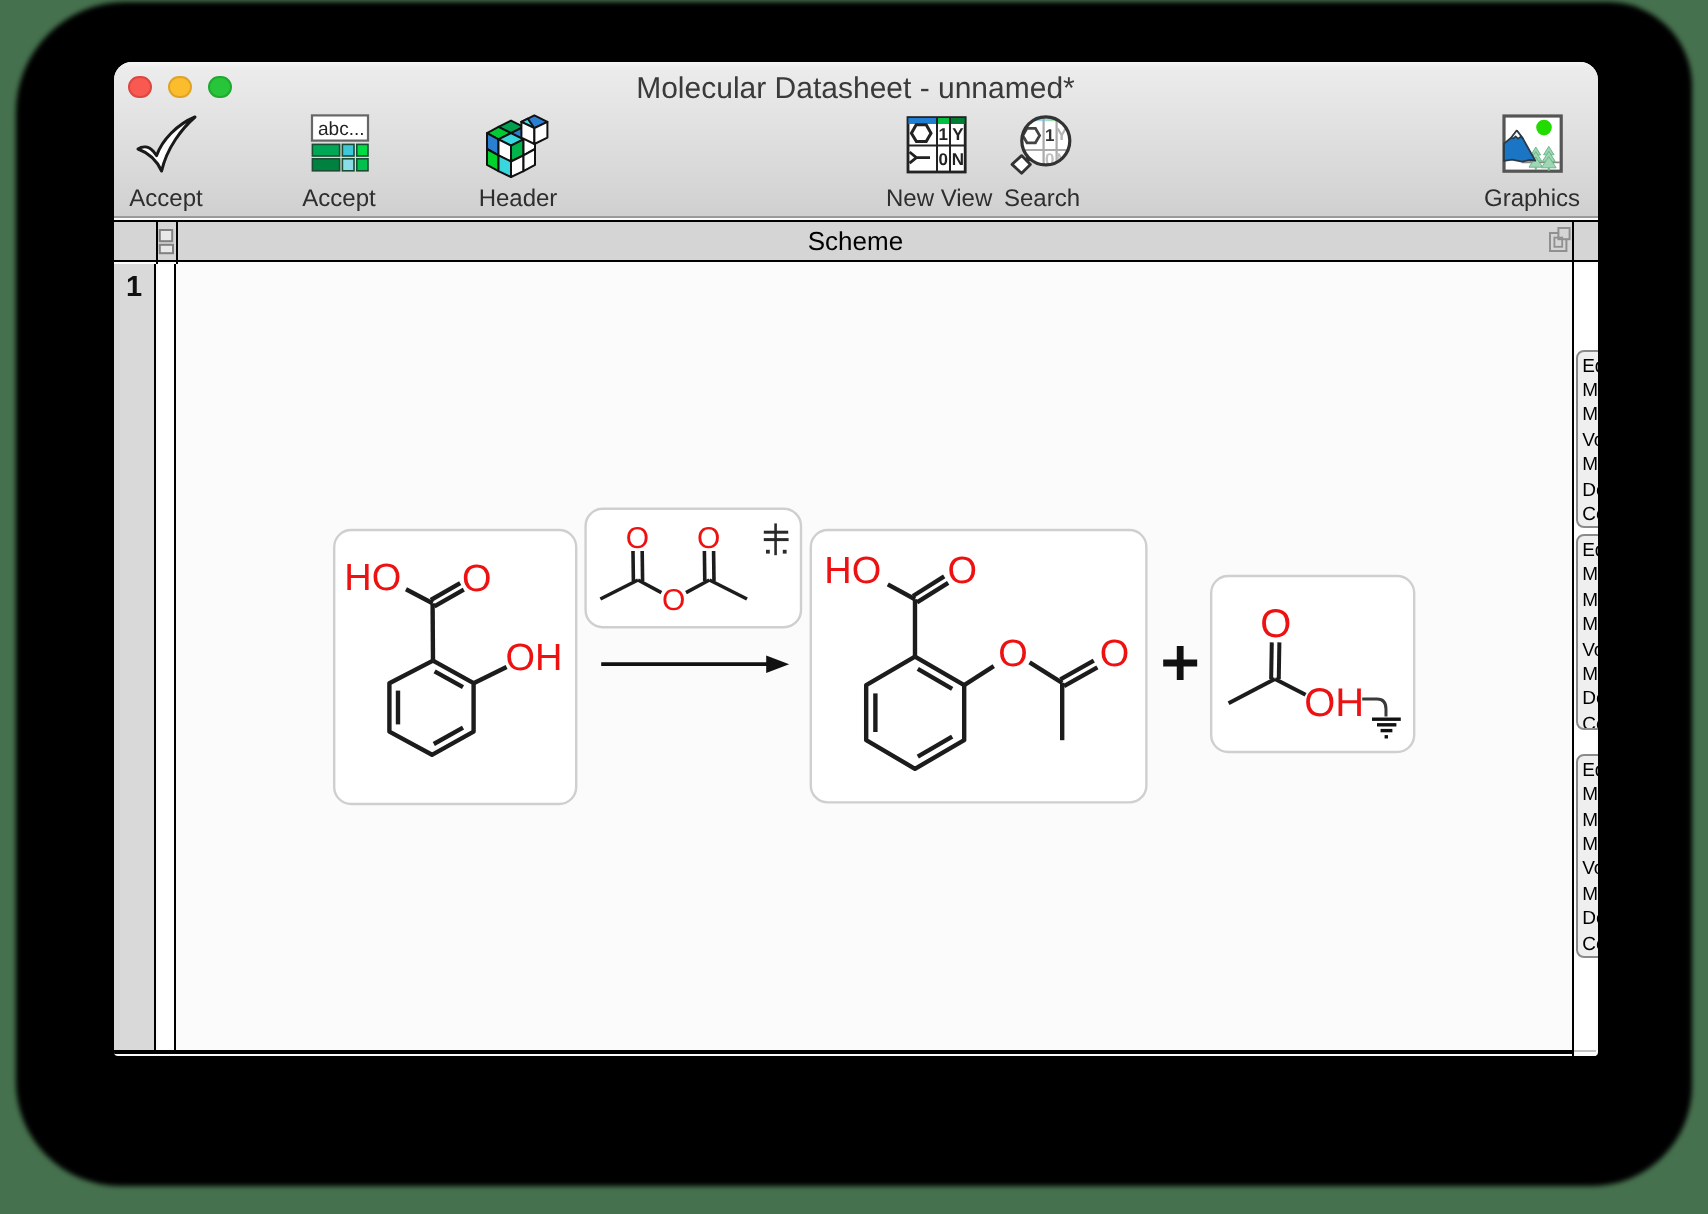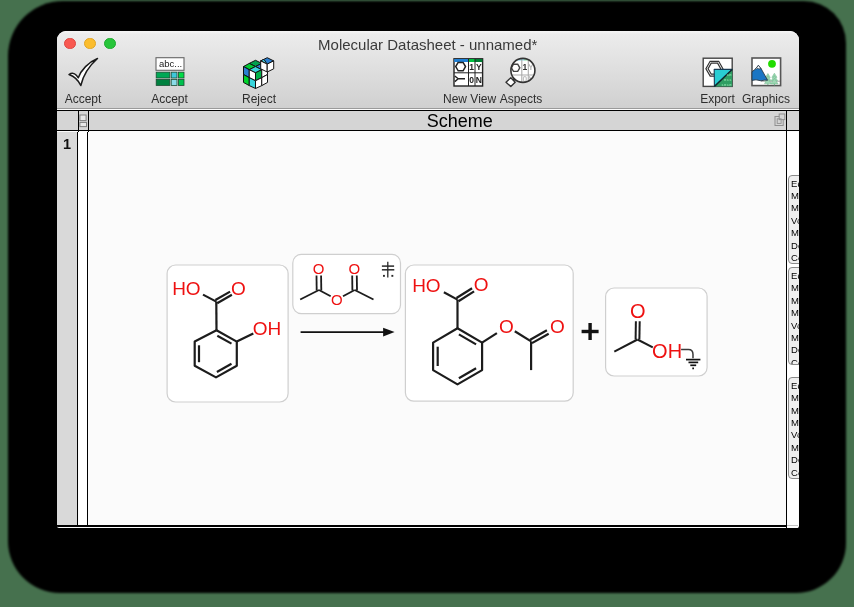--- a/index.html
+++ b/index.html
@@ -12,21 +12,21 @@
   border-bottom:1px solid #9a9a9a; }
 .tl { position:absolute; top:6.5px; width:11.5px; height:11.5px; border-radius:50%; }
 .title { position:absolute; top:5.4px; left:0; width:100%; text-align:center;
   font-size:15px; color:#3a3a3a; }
 .tbtn { position:absolute; top:26px; text-align:center; }
 .ticon { margin:0 auto; height:31px;text-decoration:underline; }
 .tlabel { font-size:12px; color:#2e2e2e; margin-top:4px; white-space:nowrap; }
 .thead { position:absolute; left:0; top:78.8px; width:100%; height:21.2px;
   background:#d5d5d5; border-top:1.2px solid #000; border-bottom:1.6px solid #000; }
 .thead .cap { position:absolute; left:0; top:0; width:100%; text-align:center;
-  font-size:18px; color:#000; line-height:20px;margin-left:32px; }
+  font-size:13px; color:#000; line-height:20px; }
 .vline { position:absolute; background:#000; width:1.2px; }
 .gutter { position:absolute; left:0; top:100.5px; width:21.2px; height:393px;
   background:#d9d9d9; border-right:1.2px solid #000; }
 .gutter .num { text-align:center; font-size:14.5px; font-weight:bold; color:#111;
   margin-top:4px; }
 .wcol { position:absolute; left:22.4px; top:100.5px; width:8.2px; height:393px;
   background:#fff; border-right:1.3px solid #000; }
 .rline { position:absolute; left:728.6px; top:100.5px; width:1.3px; height:396.5px; background:#000; }
 .rcol { position:absolute; left:729.9px; top:100.5px; width:11.6px; height:396.5px; background:#fff; }
 .rcol-line { position:absolute; left:729.9px; top:493.5px; width:11.6px; height:1.2px; background:#c4c4c4; }
@@ -79,21 +79,21 @@
 <polygon points="12.5,15.8 18.75,12.7 18.75,20.65 12.5,23.75" fill="#00b34a"></polygon>
 <polygon points="18.75,12.7 24.5,9.55 24.5,17.5 18.75,20.65" fill="#fff"></polygon>
 <polygon points="12.5,23.75 18.75,20.65 18.75,28.6 12.5,31.5" fill="#fff"></polygon>
 <polygon points="18.75,20.65 24.5,17.5 24.5,25.45 18.75,28.6" fill="#fff"></polygon>
 <polygon points="24.2,0.7 30.7,3.9 24.2,7.1 17.7,3.9" fill="#2b7fd0"></polygon>
 <polygon points="20.9,2.3 24.2,7.1 17.7,3.9" fill="#45d8e8"></polygon>
 <polygon points="17.7,3.9 24.2,7.1 24.2,15 17.7,11.8" fill="#fff"></polygon>
 <polygon points="24.2,7.1 30.7,3.9 30.7,11.8 24.2,15" fill="#fff"></polygon>
 </g>
           </svg></div>
-        <div class="tlabel">Reject</div>
+        <div class="tlabel">Header</div>
       </div>
 <div class="tbtn" style="left:386.0px;width:51px;">
 <div class="ticon" style="width:31px;"><svg width="31" height="31" viewBox="0 0 31 31">
 <rect x="1" y="1.8" width="28.6" height="27.2" fill="#fff" stroke="#222" stroke-width="1.4"></rect>
 <rect x="1.2" y="2" width="14.3" height="3" fill="#1f7fd4"></rect>
 <rect x="15.5" y="2" width="6.5" height="3" fill="#00c040"></rect>
 <rect x="22" y="2" width="7.4" height="3" fill="#007c34"></rect>
 <line x1="15.5" y1="2" x2="15.5" y2="29" stroke="#222" stroke-width="1"></line>
 <line x1="22" y1="2" x2="22" y2="29" stroke="#222" stroke-width="1"></line>
 <line x1="1" y1="15.8" x2="29.6" y2="15.8" stroke="#222" stroke-width="1"></line>
@@ -123,37 +123,21 @@
 <polygon points="14.8,10.8 12.7,14.4 8.5,14.4 6.4,10.8 8.5,7.2 12.7,7.2" fill="none" stroke="#444" stroke-width="1.4"></polygon>
 <text x="19.9" y="13.3" font-family="Liberation Sans" font-size="8.5" font-weight="bold" fill="#333" text-anchor="middle">1</text>
 <text x="25.8" y="13.1" font-family="Liberation Sans" font-size="8.5" font-weight="bold" fill="#b5b5b5" text-anchor="middle">Y</text>
 <text x="19.9" y="25.3" font-family="Liberation Sans" font-size="8.5" font-weight="bold" fill="#c0c0c0" text-anchor="middle">0</text>
 <text x="25.8" y="25.3" font-family="Liberation Sans" font-size="8.5" font-weight="bold" fill="#c0c0c0" text-anchor="middle">N</text>
 </g>
 <circle cx="17.9" cy="13.4" r="12" fill="none" stroke="#333" stroke-width="1.6"></circle>
 <line x1="9.6" y1="21.9" x2="7" y2="24.4" stroke="#333" stroke-width="2.6"></line>
 <polygon points="1,25.2 5.8,20.8 10.2,25.2 5.8,29.6" fill="#fff" stroke="#333" stroke-width="1.4" stroke-linejoin="round"></polygon>
           </svg></div>
-        <div class="tlabel">Aspects</div>
-      </div>
-<div class="tbtn" style="left:634.5px;width:52px;">
-<div class="ticon" style="width:32px;"><svg width="32" height="31" viewBox="0 0 32 31">
-<rect x="1.2" y="1.2" width="29" height="28.2" fill="#fff" stroke="#444" stroke-width="1.4"></rect>
-<polygon points="20.9,11.7 16.7,19.1 8.2,19.1 3.9,11.7 8.1,4.3 16.7,4.3" fill="none" stroke="#333" stroke-width="1.2"></polygon>
-<polygon points="18.7,11.7 15.6,17.2 9.3,17.2 6.1,11.7 9.2,6.2 15.6,6.2" fill="none" stroke="#333" stroke-width="1.2"></polygon>
-<polygon points="12.2,12.2 30.2,12.4 12.4,29.4" fill="#29cdd3" stroke="#173c55" stroke-width="1.1" stroke-linejoin="round"></polygon>
-<polygon points="30.2,12.4 30.2,29.4 12.4,29.4" fill="#2f9e63"></polygon>
-<line x1="30.2" y1="12.4" x2="12.4" y2="29.4" stroke="#10262e" stroke-width="1.4"></line>
-<g font-family="Liberation Mono" font-size="4.3" fill="#8fe2ae" text-anchor="end">
-<text x="29.6" y="18.7">10</text>
-              <text x="29.6" y="23.6">011</text>
-              <text x="29.6" y="28.6">1010</text>
-            </g>
-          </svg></div>
-        <div class="tlabel">Export</div>
+        <div class="tlabel">Search</div>
       </div>
 <div class="tbtn" style="left:683.5px;width:51px;">
 <div class="ticon" style="width:31px;"><svg width="31" height="30" viewBox="0 0 31 30">
 <rect x="1" y="1" width="28.6" height="27.6" fill="#fff" stroke="#555" stroke-width="1.6"></rect>
 <circle cx="21" cy="6.8" r="3.9" fill="#22dc00"></circle>
 <line x1="10" y1="24.2" x2="29" y2="24.2" stroke="#8a8a8a" stroke-width="0.8"></line>
 <g stroke="#6cb88a" stroke-width="0.5" fill="#9ed7b4">
 <polygon points="16.9,16.5 19.3,20.5 14.5,20.5"></polygon>
 <polygon points="16.9,18.8 19.9,23.6 13.9,23.6"></polygon>
 <polygon points="16.9,21.4 20.3,26.6 13.5,26.6"></polygon>

